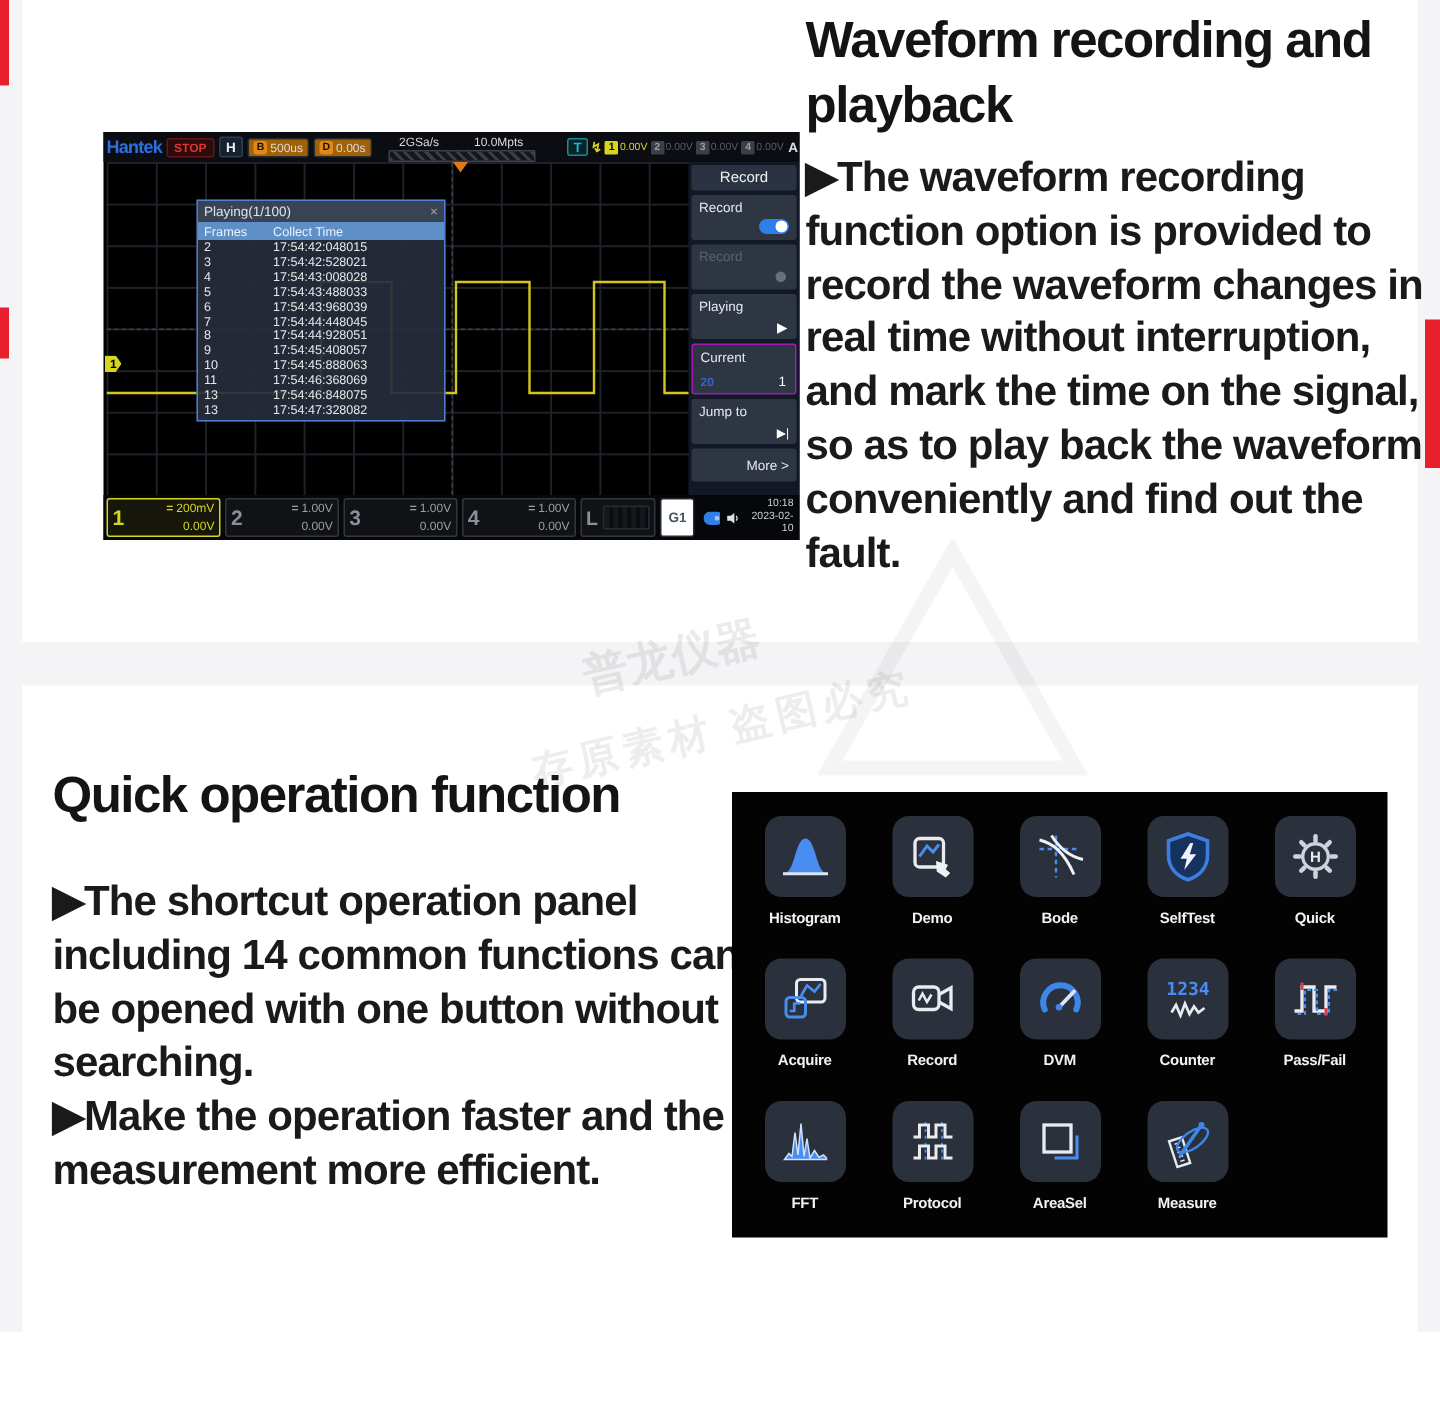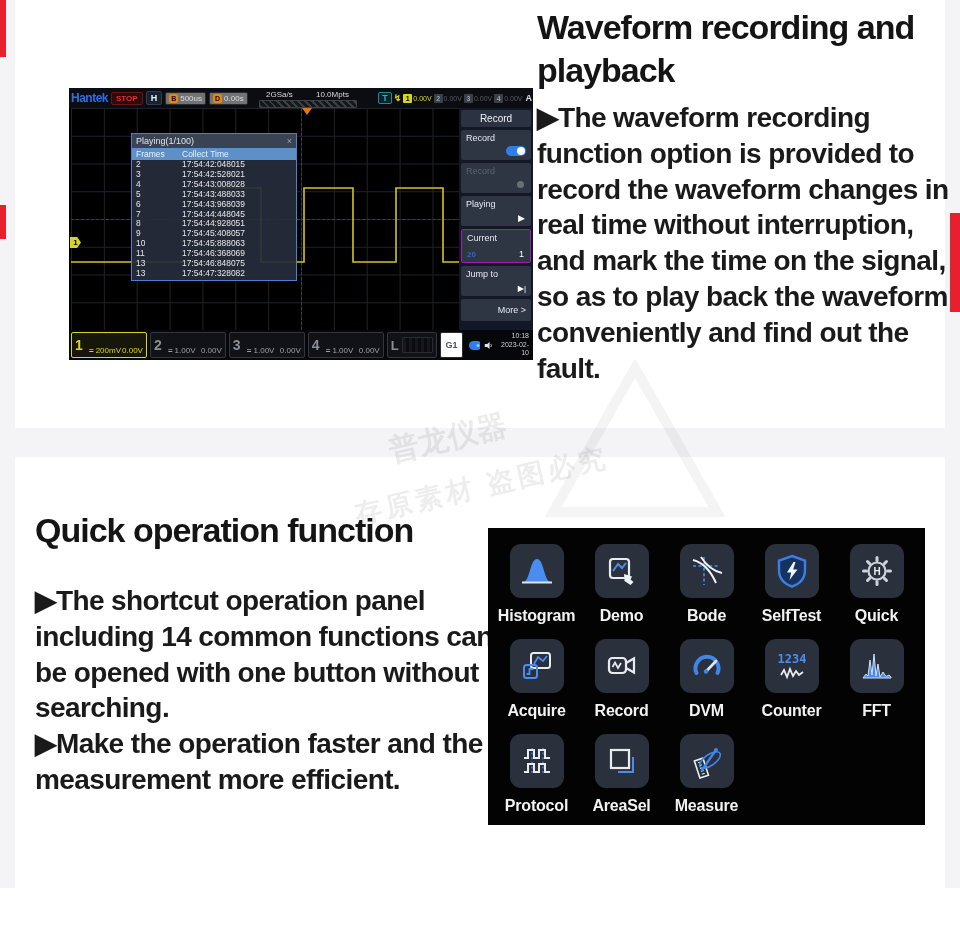--- a/index.html
+++ b/index.html
@@ -27,21 +27,21 @@
   #wm-tri{left:545px;top:360px;}
   #wm1{left:388px;top:418px;font-size:30px;font-weight:700;color:rgba(60,60,60,0.10);transform:rotate(-13deg);}
   #wm2{left:352px;top:468px;font-size:27px;font-weight:700;color:rgba(60,60,60,0.09);transform:rotate(-13deg);letter-spacing:4px;}
 
   
   .scope{position:absolute;left:18px;top:88px;width:464px;height:272px;background:#000;z-index:5;margin-left:36px;}
   .s-top{position:absolute;top:0;left:0;right:0;height:20px;background:#0b0d12;display:flex;align-items:center;gap:3px;padding:0 2px;box-sizing:border-box;z-index:9;}
   .brand{color:#2e6fe0;font-weight:bold;font-size:12px;letter-spacing:-0.5px;}
   .stopbox{background:#2a0c0c;border:1px solid #6a1414;color:#e23333;font-weight:bold;font-size:8px;padding:1px 4px;border-radius:2px;}
   .hbadge{background:#18222f;border:1px solid #2e3d52;color:#e8f0fa;font-weight:bold;font-size:9px;padding:1px 4px;border-radius:2px;}
-  .bdgroup{display:flex;align-items:center;gap:2px;background:#737373;border:1px solid #262b33;border-radius:2px;padding:1px 3px;justify-content:flex-end;}
+  .bdgroup{display:flex;align-items:center;gap:2px;background:#a16207;border:1px solid #262b33;border-radius:2px;padding:1px 3px;justify-content:flex-end;}
   .obadge{background:#e08818;color:#1a0d00;font-weight:bold;font-size:7px;border-radius:2px;padding:0 2px;line-height:9px;}
   .bdval{color:#d8dbe0;font-size:8px;}
   .rate{position:absolute;left:197px;top:2px;color:#d8dbe0;font-size:8px;}
   .depth{position:absolute;left:247px;top:2px;color:#d8dbe0;font-size:8px;}
   .membar{position:absolute;left:190px;top:12px;width:96px;height:6px;border:1px solid #3c424a;border-radius:1px;background:repeating-linear-gradient(45deg,#3a3f46 0 2px,#15171b 2px 5px);}
   .s-top-right{position:absolute;right:1px;top:0;height:20px;display:flex;align-items:center;gap:2px;}
   .tbadge{color:#19b9c9;border:1px solid #178b9a;background:#0b2228;font-weight:bold;font-size:9px;padding:0 3px;border-radius:2px;}
   .trigarrow{color:#d6d61e;font-size:9px;font-weight:bold;}
   .tc{display:flex;align-items:center;gap:1px;}
   .tc-n{width:9px;height:9px;border-radius:1px;background:#3a404a;color:#9aa0a8;font-size:7px;font-weight:bold;text-align:center;line-height:9px;}
@@ -85,37 +85,37 @@
   .jumpglyph{position:absolute;right:5px;bottom:3px;color:#fff;font-size:8px;}
   .more{display:flex;align-items:center;justify-content:flex-end;}
   .more .mi-label{font-size:9px;}
 
   
   .s-bottom{position:absolute;left:0;right:0;bottom:0;height:30px;background:#05070a;display:flex;gap:3px;padding:2px;box-sizing:border-box;z-index:9;}
   .chbox{width:85px;background:#101216;border:1px solid #33363c;border-radius:2px;display:flex;gap:3px;padding:1px 3px;box-sizing:border-box;}
   .chbox.active{border-color:#d6d61e;background:#16160a;}
   .ch-n{font-size:14px;font-weight:bold;color:#8a8f98;align-self:center;width:11px;}
   .chbox.active .ch-n{color:#d6d61e;}
-  .ch-vals{flex:1;display:flex;flex-direction:row;justify-content:space-between;align-items:flex-end;color:#9aa0a8;}
+  .ch-vals{flex:1;display:flex;flex-direction:column;justify-content:space-between;align-items:flex-end;color:#9aa0a8;}
   .ch-scale,.ch-off{font-size:8px;line-height:10px;}
   .chbox.active .ch-vals{color:#d6d61e;}
   .coup{margin-right:2px;font-weight:bold;}
   .labox{width:56px;background:#101216;border:1px solid #33363c;border-radius:2px;display:flex;align-items:center;gap:3px;padding:1px 3px;box-sizing:border-box;}
   .la-n{font-size:13px;font-weight:bold;color:#8a8f98;}
   .la-inset{flex:1;height:14px;background:#0a0c10;border:1px solid #272b32;border-radius:1px;background-image:repeating-linear-gradient(90deg,#14171c 0 3px,#0a0c10 3px 6px);}
   .g1box{width:24px;border:1px solid #272b32;border-radius:2px;background:#ffffff;color:#49525f;font-size:9px;font-weight:bold;display:flex;align-items:center;justify-content:center;}
   .s-spacer{flex:1;}
   .statusgrp{display:flex;align-items:center;gap:4px;padding-right:2px;}
   .clock{text-align:right;color:#cfd3d8;font-size:7px;line-height:8.5px;}
 
   
   .quick-panel{position:absolute;left:473px;top:71px;width:437px;height:297px;background:#030303;display:grid;grid-template-columns:repeat(5,1fr);grid-auto-rows:95px;padding:16px 6px 0;box-sizing:border-box;}
   .tile{display:flex;flex-direction:column;align-items:center;gap:9px;}
   .tile-icon{width:54px;height:54px;background:#2b313c;border-radius:11px;display:flex;align-items:center;justify-content:center;}
-  .tile-label{color:#f2f2f2;font-size:16px;font-weight:700;letter-spacing:-0.2px;}
+  .tile-label{color:#f2f2f2;font-size:10px;font-weight:700;letter-spacing:-0.2px;}
 </style>
 </head>
 <body>
 
 <div class="card" id="card1">
 
   <div class="scope">
 
     <div class="s-top">
       <span class="brand">Hantek</span>
@@ -412,20 +412,31 @@
     </div>
     <div class="tile">
       <div class="tile-icon">
         <svg width="36" height="36" viewBox="0 0 36 36" fill="none">
             <text x="18" y="15" text-anchor="middle" font-size="12" font-weight="bold" fill="#4a8df0" font-family="DejaVu Sans Mono, monospace">1234</text>
             <polyline points="7,27 10,22 13,29 16,21 19,28 22,23 25,27 29,24" stroke="#e8ebf0" stroke-width="1.8"></polyline>
           </svg>
       </div>
       <div class="tile-label">Counter</div>
     </div>
+    <div class="tile">
+      <div class="tile-icon">
+        <svg width="36" height="36" viewBox="0 0 36 36" fill="none">
+            <path d="M4 26 H9 V10 H17 V26 H25 V10 H32" stroke="#e8ebf0" stroke-width="2.2"></path>
+            <path d="M6 28 H11 V12 H19 V28 H27 V12 H33" stroke="#4a8df0" stroke-width="1.4" stroke-dasharray="2.5 2"></path>
+            <path d="M9 7 V12" stroke="#e23b4e" stroke-width="2"></path>
+            <path d="M25 24 V29" stroke="#e23b4e" stroke-width="2"></path>
+          </svg>
+      </div>
+      <div class="tile-label">Pass/Fail</div>
+    </div>
 
     <div class="tile">
       <div class="tile-icon">
         <svg width="36" height="36" viewBox="0 0 36 36">
             <path d="M4 30 L7 26 L9 28 L11 12 L13 27 L15 6 L17 28 L19 16 L21 29 L24 24 L27 28.5 L30 27 L32 29 L32 30 Z" fill="#4a8df0" stroke="#cfe0f8" stroke-width="1"></path>
           </svg>
       </div>
       <div class="tile-label">FFT</div>
     </div>
     <div class="tile">

